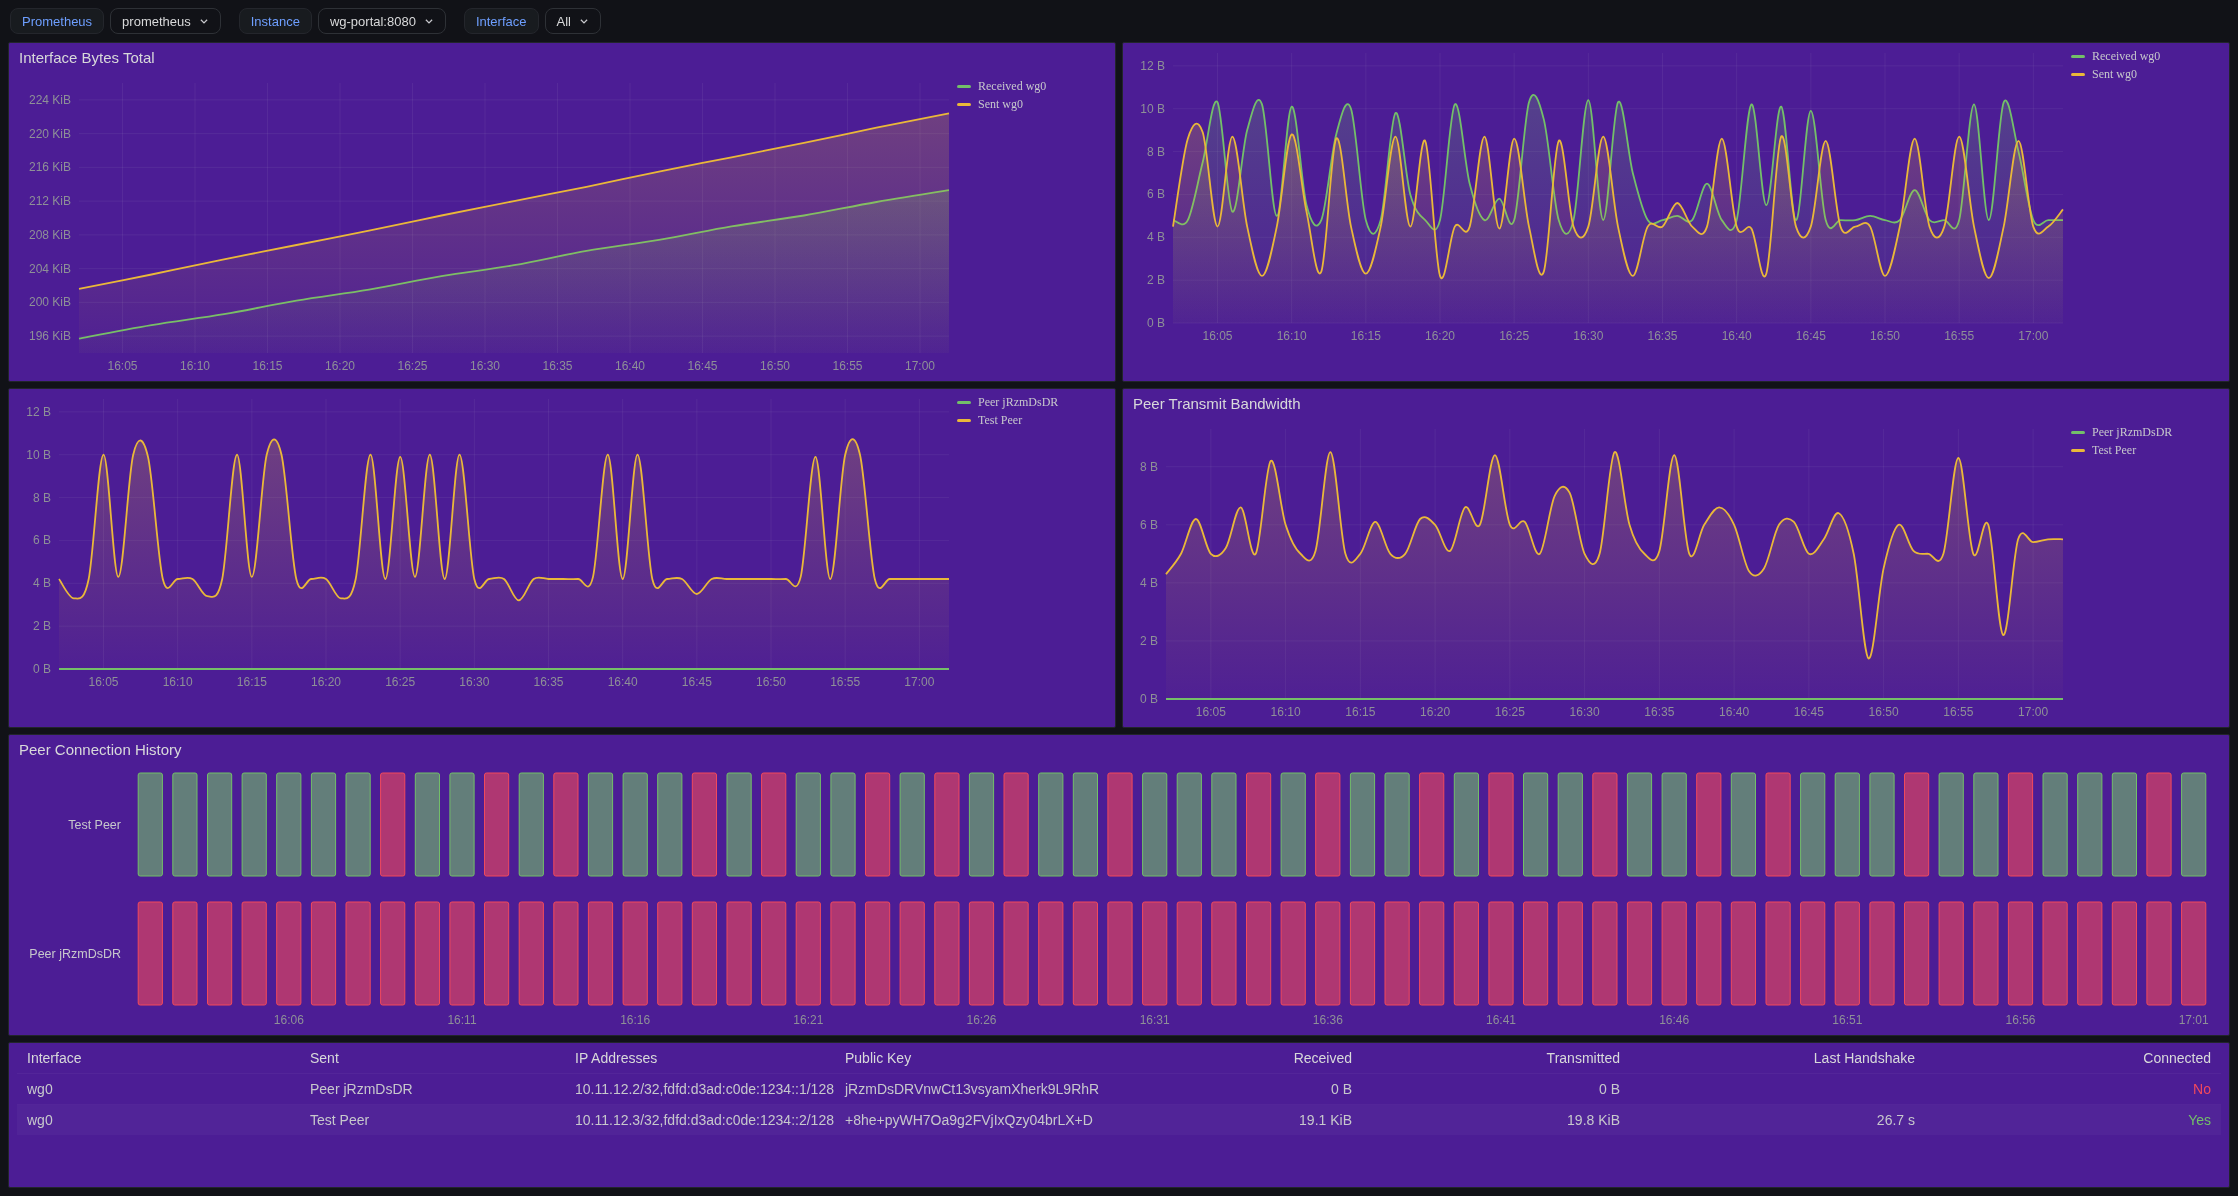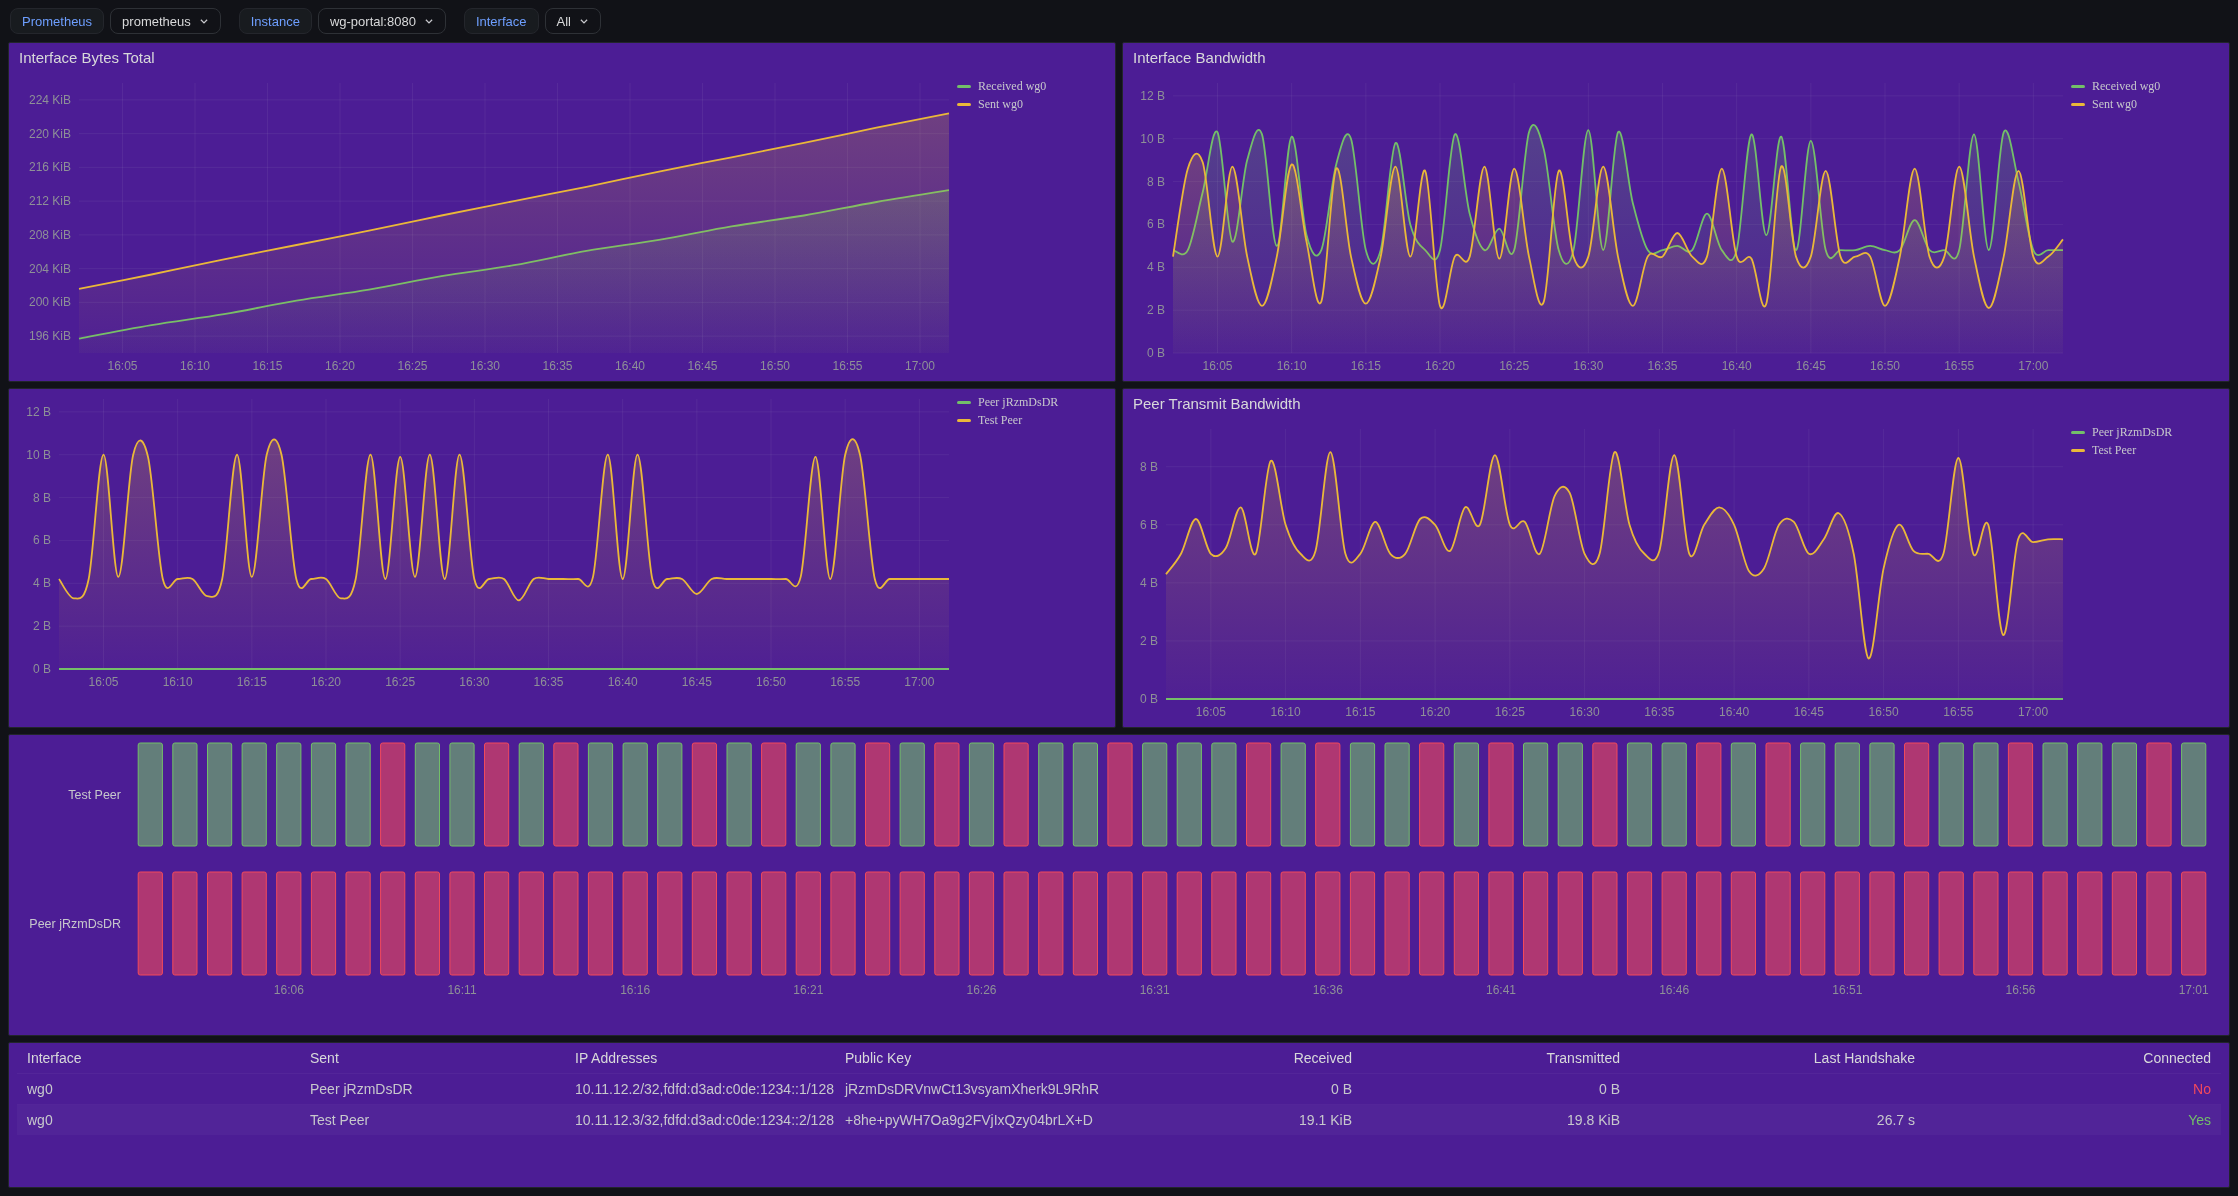--- a/index.html
+++ b/index.html
@@ -143,23 +143,20 @@
           </div>
           <div class="legend-item">
             <span class="swatch" style="background: rgb(234, 184, 57);"></span>
             <span>Sent wg0</span>
           </div>
         </div>
       </div>
     </section>
 
     <section class="panel">
-      <div class="panel-header">
-        <h2 class="panel-title">Interface Bandwidth</h2>
-      </div>
       <div class="panel-body">
         <div class="chart-body" id="chart-bandwidth"><svg width="940" height="304">
               <defs>
                 <linearGradient id="bg0" x1="0" y1="0" x2="0" y2="1">
                   <stop offset="0%" stop-color="#73BF69" stop-opacity="0.22"></stop>
                   <stop offset="100%" stop-color="#73BF69" stop-opacity="0.02"></stop>
                 </linearGradient>
                 <linearGradient id="bg1" x1="0" y1="0" x2="0" y2="1">
                   <stop offset="0%" stop-color="#EAB839" stop-opacity="0.22"></stop>
                   <stop offset="100%" stop-color="#EAB839" stop-opacity="0.02"></stop>
@@ -356,20 +353,23 @@
             <span class="swatch" style="background: rgb(234, 184, 57);"></span>
             <span>Test Peer</span>
           </div>
         </div>
       </div>
     </section>
   </div>
 
   <div class="row history">
     <section class="panel">
+      <div class="panel-header">
+        <h2 class="panel-title">Peer Connection History</h2>
+      </div>
       <div class="panel-body">
         <div class="chart-body" id="chart-history"><svg width="2204" height="266">
               <text x="104" y="63.5" text-anchor="end" fill="#c7c8cc" font-size="12.5">Test Peer</text>
               <rect x="121.2" y="8" width="24.2" height="103.0" rx="2" fill="#73BF69" fill-opacity="0.6" stroke="#73BF69" stroke-width="1"></rect>
               <rect x="155.8" y="8" width="24.2" height="103.0" rx="2" fill="#73BF69" fill-opacity="0.6" stroke="#73BF69" stroke-width="1"></rect>
               <rect x="190.5" y="8" width="24.2" height="103.0" rx="2" fill="#73BF69" fill-opacity="0.6" stroke="#73BF69" stroke-width="1"></rect>
               <rect x="225.1" y="8" width="24.2" height="103.0" rx="2" fill="#73BF69" fill-opacity="0.6" stroke="#73BF69" stroke-width="1"></rect>
               <rect x="259.7" y="8" width="24.2" height="103.0" rx="2" fill="#73BF69" fill-opacity="0.6" stroke="#73BF69" stroke-width="1"></rect>
               <rect x="294.4" y="8" width="24.2" height="103.0" rx="2" fill="#73BF69" fill-opacity="0.6" stroke="#73BF69" stroke-width="1"></rect>
               <rect x="329.0" y="8" width="24.2" height="103.0" rx="2" fill="#73BF69" fill-opacity="0.6" stroke="#73BF69" stroke-width="1"></rect>

